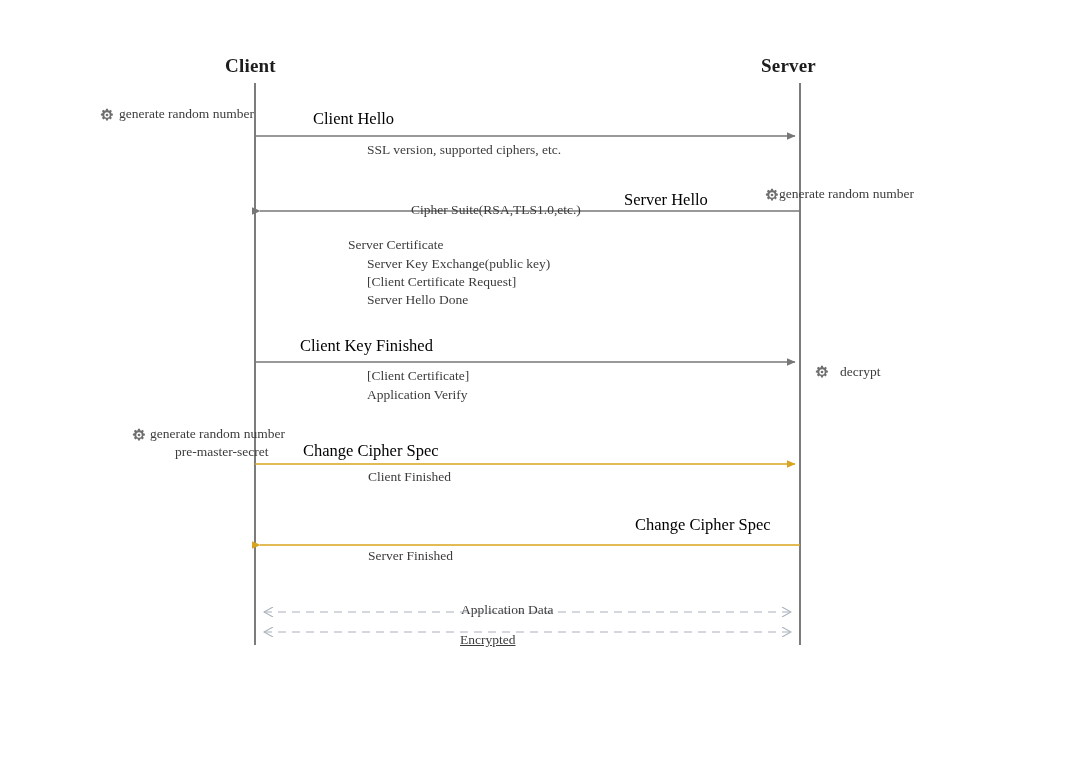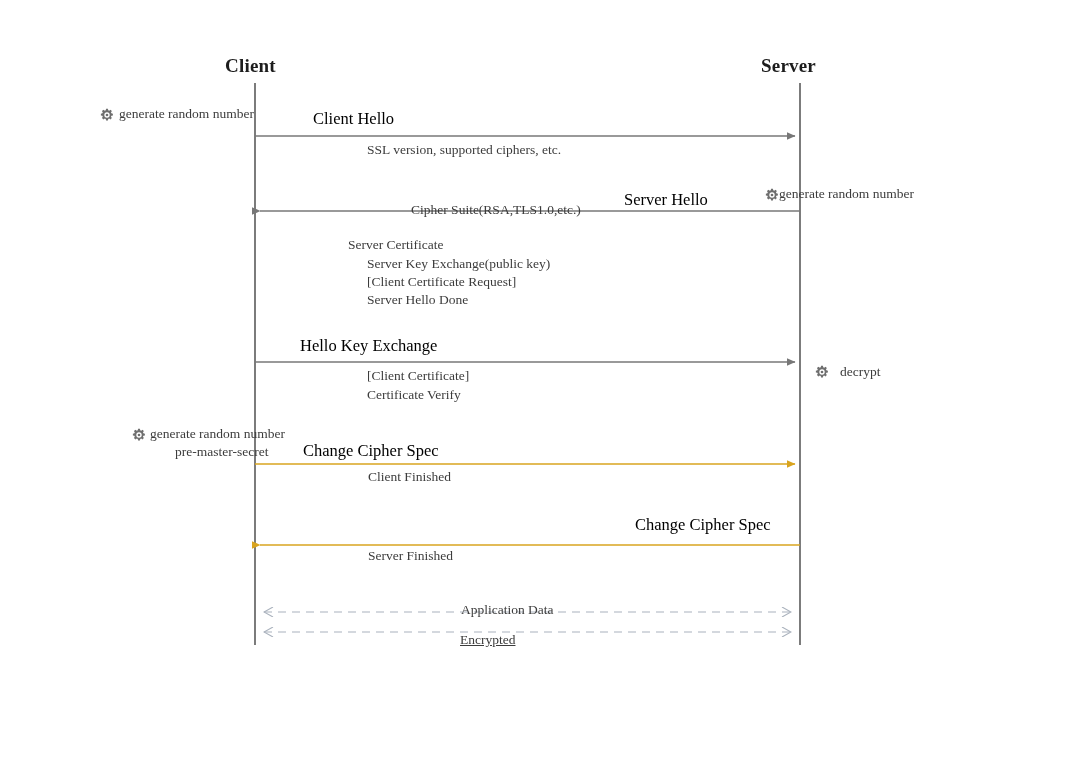--- a/index.html
+++ b/index.html
@@ -126,23 +126,23 @@
   </div>
   <div class="lbl note-text" style="left:779px; top:186px;">generate random number</div>
 
   <div class="lbl msg-title" style="left:624px; top:190px;">Server Hello</div>
   <div class="lbl msg-detail" style="left:367px; top:202px;margin-left:44px;">Cipher Suite(RSA,TLS1.0,etc.)</div>
   <div class="lbl msg-detail" style="left:348px; top:237px;">Server Certificate</div>
   <div class="lbl msg-detail" style="left:367px; top:256px;">Server Key Exchange(public key)</div>
   <div class="lbl msg-detail" style="left:367px; top:274px;">[Client Certificate Request]</div>
   <div class="lbl msg-detail" style="left:367px; top:292px;text-align:right;">Server Hello Done</div>
 
-  <div class="lbl msg-title" style="left:300px; top:336px;">Hello Key Exchange</div>
+  <div class="lbl msg-title" style="left:300px; top:336px;">Client Key Finished</div>
   <div class="lbl msg-detail" style="left:367px; top:368px;">[Client Certificate]</div>
-  <div class="lbl msg-detail" style="left:367px; top:387px;">Certificate Verify</div>
+  <div class="lbl msg-detail" style="left:367px; top:387px;">Application Verify</div>
 
   <div class="gear-icon" style="left:815px; top:365px;">
     <svg viewBox="0 0 24 24" aria-hidden="true">
       <path fill="#6f6f6f" d="M13.6 1.2h-3.2l-.5 2.6-1.7.7-2.2-1.5L3.3 5.3l1.5 2.2-.7 1.7-2.6.5v3.2l2.6.5.7 1.7-1.5 2.2 2.7 2.3 2.2-1.5 1.7.7.5 2.6h3.2l.5-2.6 1.7-.7 2.2 1.5 2.3-2.3-1.5-2.2.7-1.7 2.6-.5v-3.2l-2.6-.5-.7-1.7 1.5-2.2-2.3-2.3-2.2 1.5-1.7-.7-.5-2.6z"></path>
       <circle cx="12" cy="12" r="4.6" fill="#ffffff"></circle>
       <circle cx="12" cy="12" r="2.3" fill="#6f6f6f"></circle>
     </svg>
   </div>
   <div class="lbl note-text" style="left:840px; top:364px;">decrypt</div>
 

